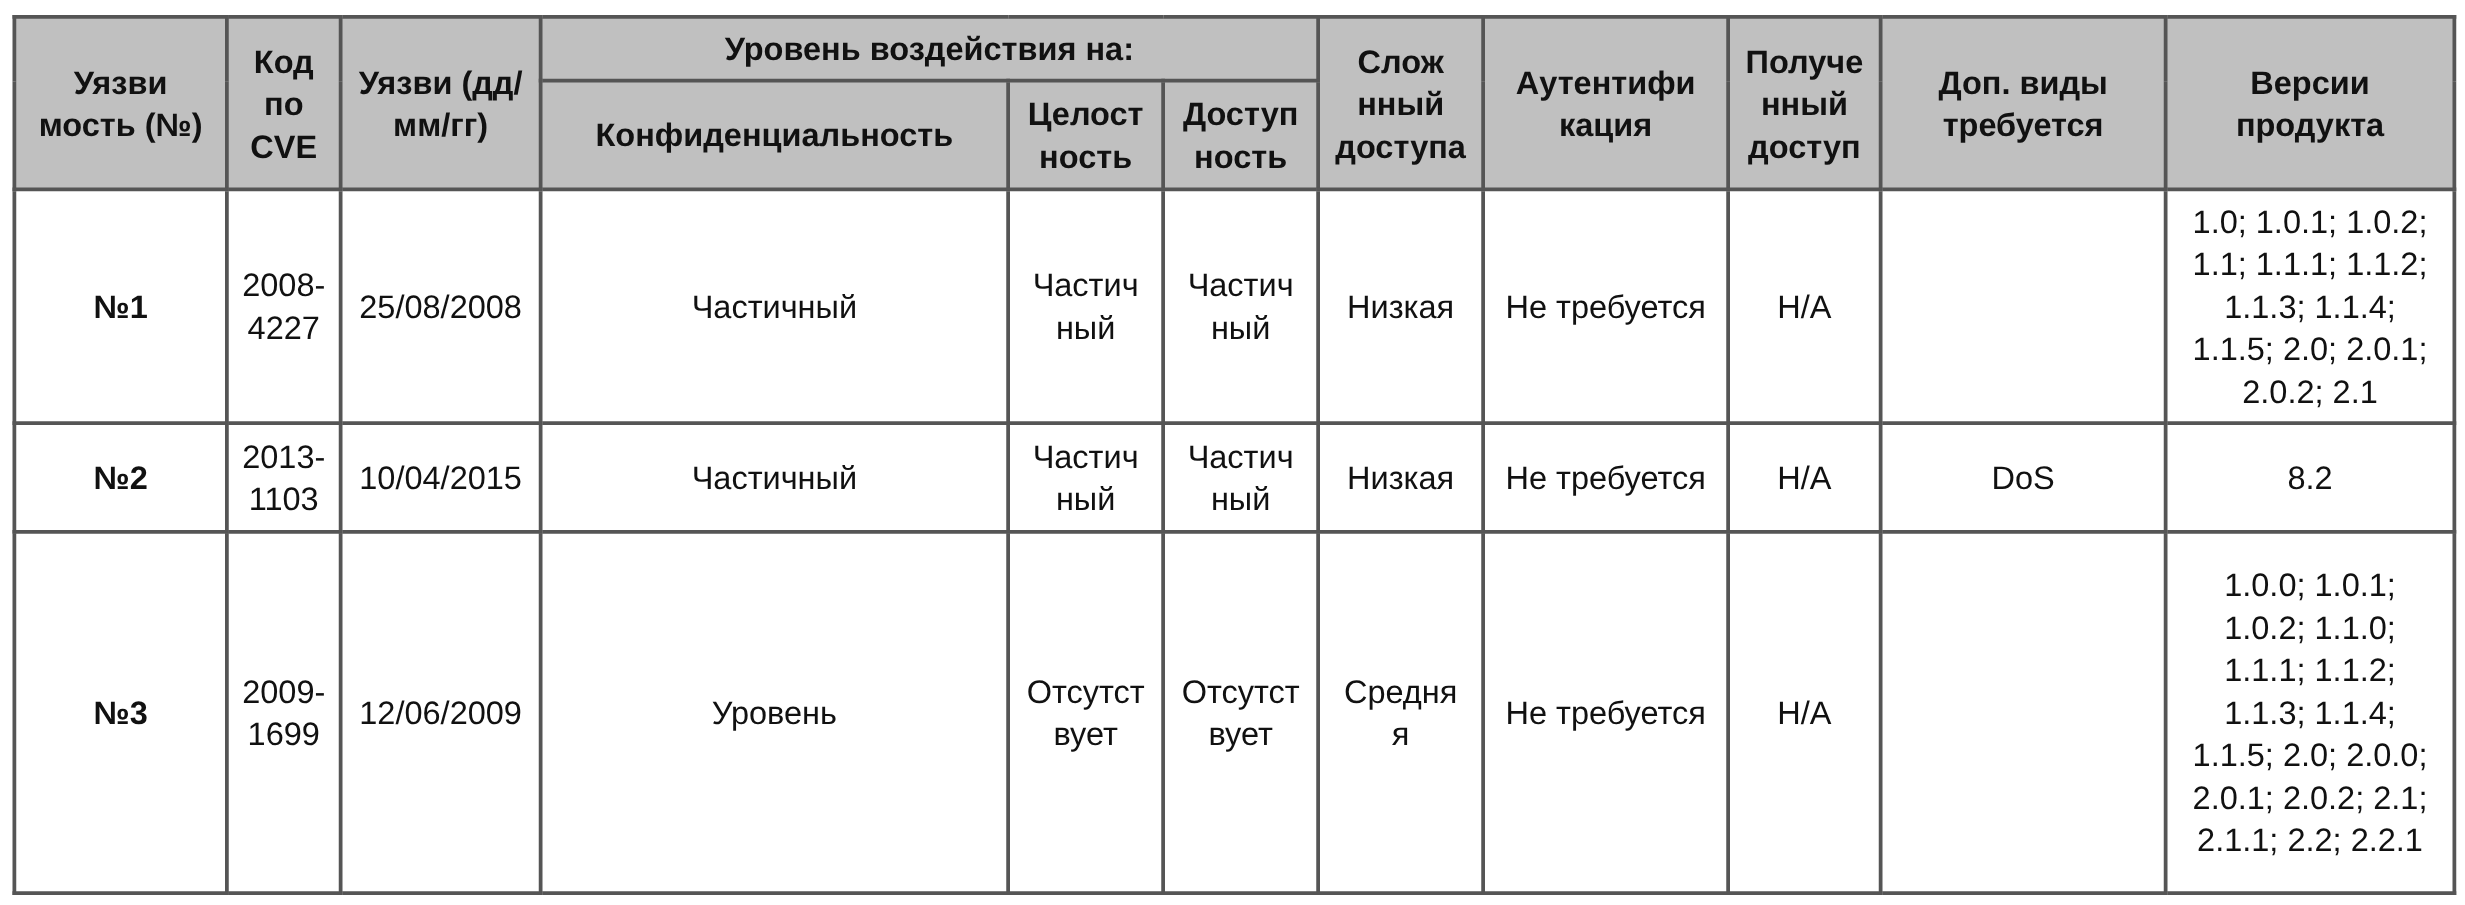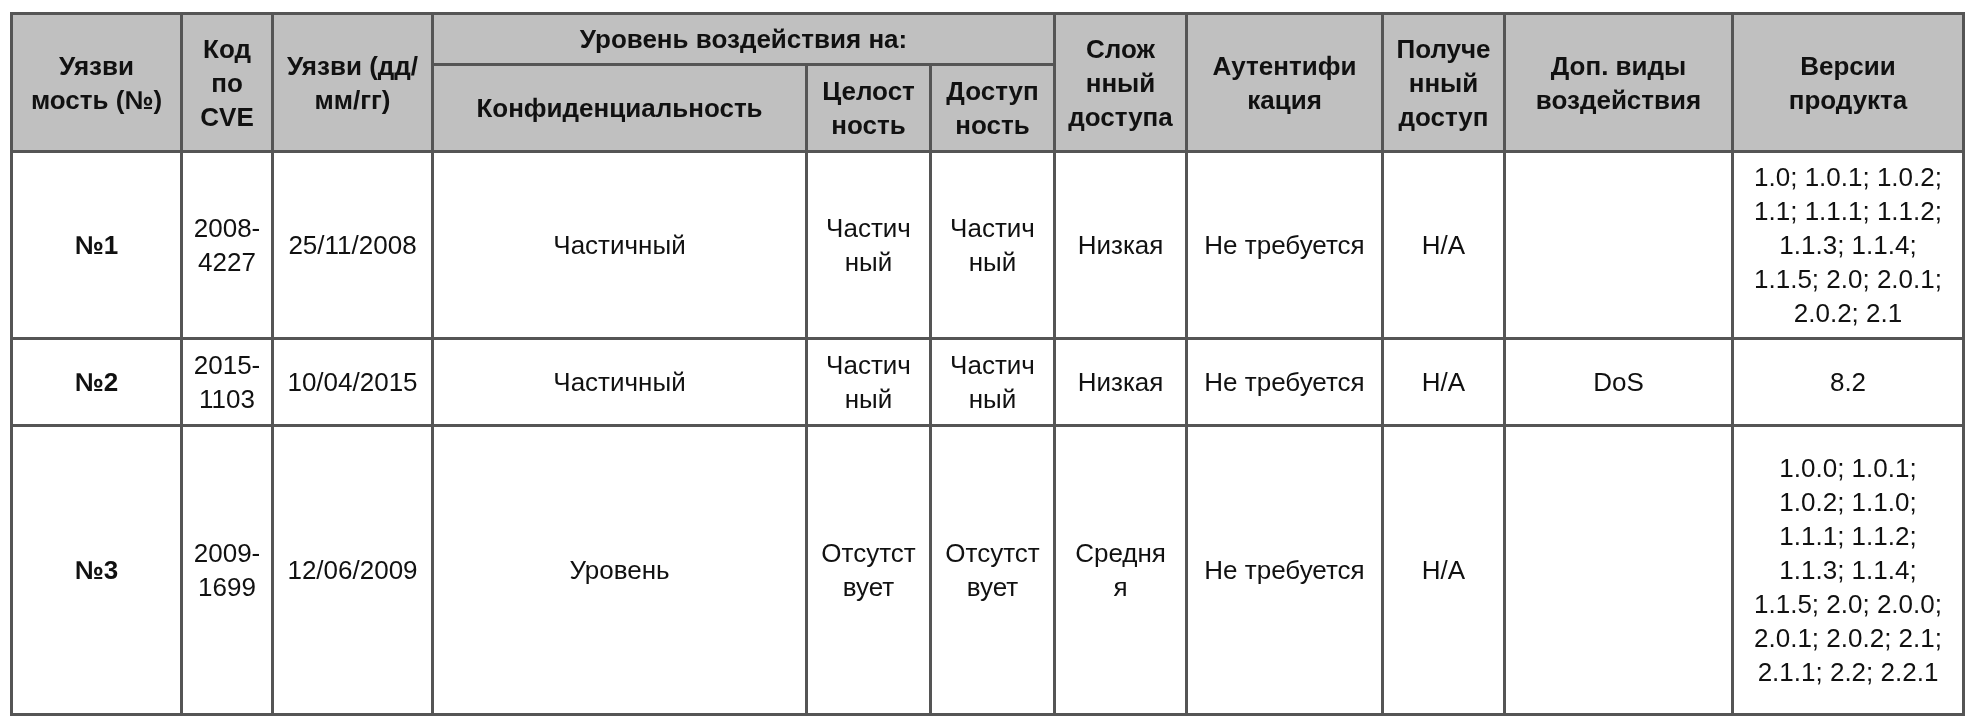--- a/index.html
+++ b/index.html
@@ -56,56 +56,56 @@
       <th colspan="3">Уровень воздействия на:</th>
       <th rowspan="2" class="wrap">Слож
 нный
 доступа</th>
       <th rowspan="2" class="wrap">Аутентифи
 кация</th>
       <th rowspan="2" class="wrap">Получе
 нный
 доступ</th>
       <th rowspan="2" class="wrap">Доп. виды
-воздействия</th>
+требуется</th>
       <th rowspan="2" class="wrap">Версии
 продукта</th>
     </tr>
     <tr class="h2">
       <th class="wrap">Конфиденциальность</th>
       <th class="wrap">Целост
 ность</th>
       <th class="wrap">Доступ
 ность</th>
     </tr>
   </thead>
   <tbody>
     <tr class="r1">
       <td class="num">№1</td>
       <td class="wrap">2008-
 4227</td>
-      <td>25/11/2008</td>
+      <td>25/08/2008</td>
       <td>Частичный</td>
       <td class="wrap">Частич
 ный</td>
       <td class="wrap">Частич
 ный</td>
       <td class="wrap">Низкая</td>
       <td>Не требуется</td>
       <td>Н/А</td>
       <td></td>
       <td class="wrap">1.0; 1.0.1; 1.0.2;
 1.1; 1.1.1; 1.1.2;
 1.1.3; 1.1.4;
 1.1.5; 2.0; 2.0.1;
 2.0.2; 2.1</td>
     </tr>
     <tr class="r2">
       <td class="num">№2</td>
-      <td class="wrap">2015-
+      <td class="wrap">2013-
 1103</td>
       <td>10/04/2015</td>
       <td>Частичный</td>
       <td class="wrap">Частич
 ный</td>
       <td class="wrap">Частич
 ный</td>
       <td class="wrap">Низкая</td>
       <td>Не требуется</td>
       <td>Н/А</td>

